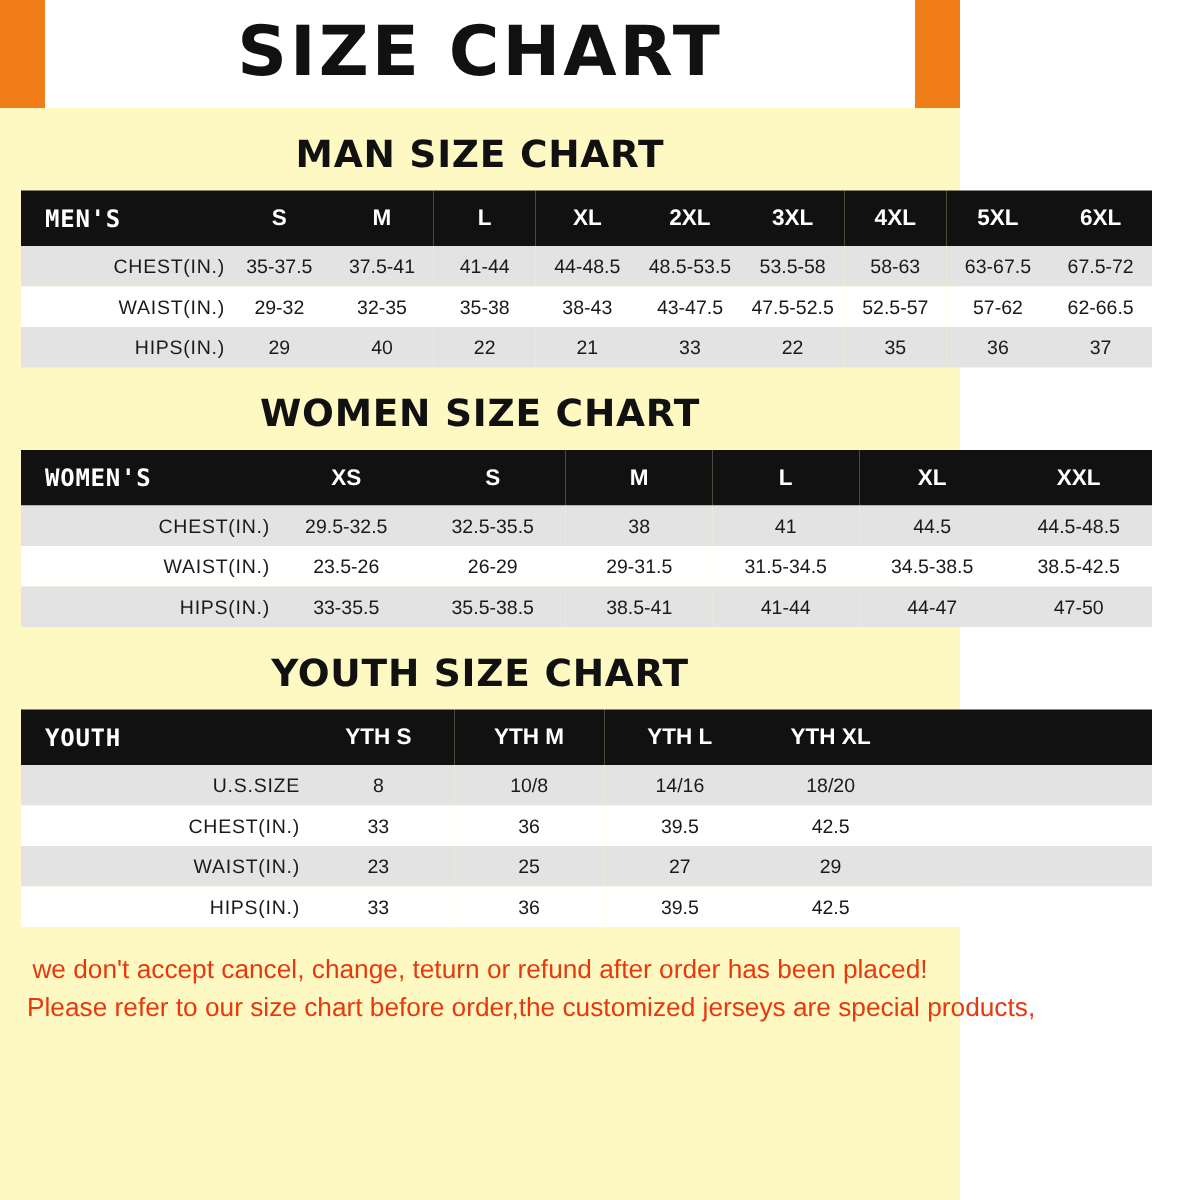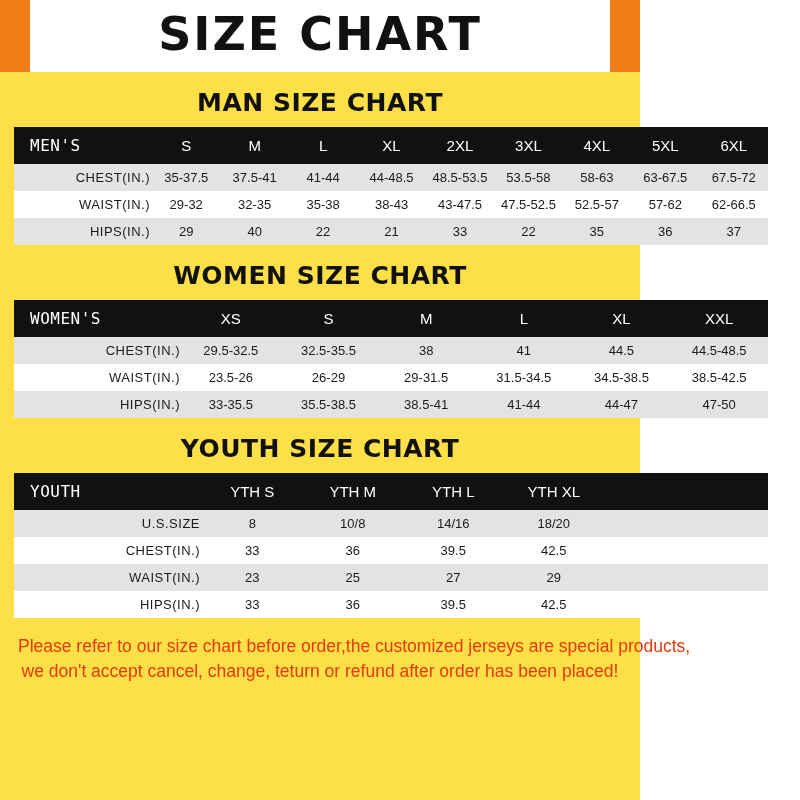--- a/index.html
+++ b/index.html
@@ -10,21 +10,21 @@
     width: 800px;
     height: 800px;
     background: #ffffff;
     font-family: "Liberation Sans", sans-serif;
     overflow: hidden;
   }
   .page {
     position: relative;
     width: 640px;
     height: 800px;
-    background: #fde047;
+    background: #fef9c3;
     box-sizing: border-box;
   }
   
   .side-bar {
     position: absolute;
     top: 0;
     width: 30px;
     height: 72px;
     background: #f07d18;
   }
@@ -73,21 +73,21 @@
     text-align: center;
     font-size: 13px;
     color: #1a1a1a;
     padding: 6px 2px;
     font-family: "Liberation Sans", sans-serif;
   }
   table.size-table thead th {
     background: #111111;
     color: #ffffff;
     font-size: 15px;
-    font-weight: normal;
+    font-weight: bold;
     padding: 9px 2px;
   }
   table.size-table thead th.rowhead {
     text-align: left;
     padding-left: 16px;
     font-family: "DejaVu Sans Mono", monospace;
     font-size: 16px;
     letter-spacing: 0.5px;
   }
   table.size-table tbody td.rowhead {
@@ -269,17 +269,17 @@
           <td>36</td>
           <td>39.5</td>
           <td>42.5</td>
           <td></td>
         </tr>
       </tbody>
     </table>
   </div>
 
   <div class="footer-note">
+    <div>we don't accept cancel, change, teturn or refund after order has been placed!</div>
     <div>Please refer to our size chart before order,the customized jerseys are special products,</div>
-    <div>we don't accept cancel, change, teturn or refund after order has been placed!</div>
   </div>
 
 </div>
 
 </body></html>

